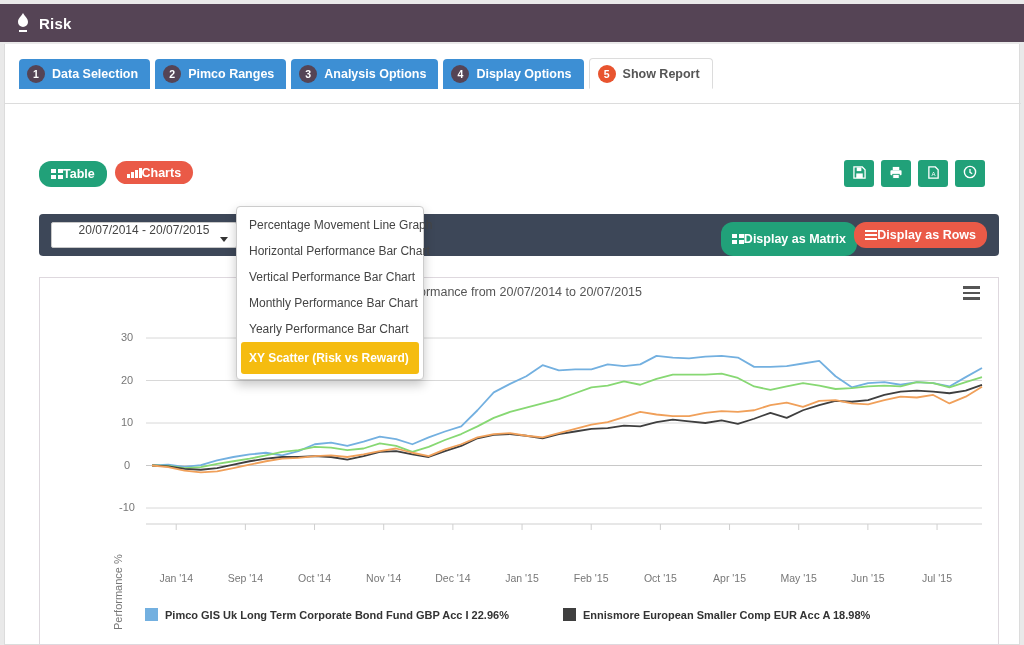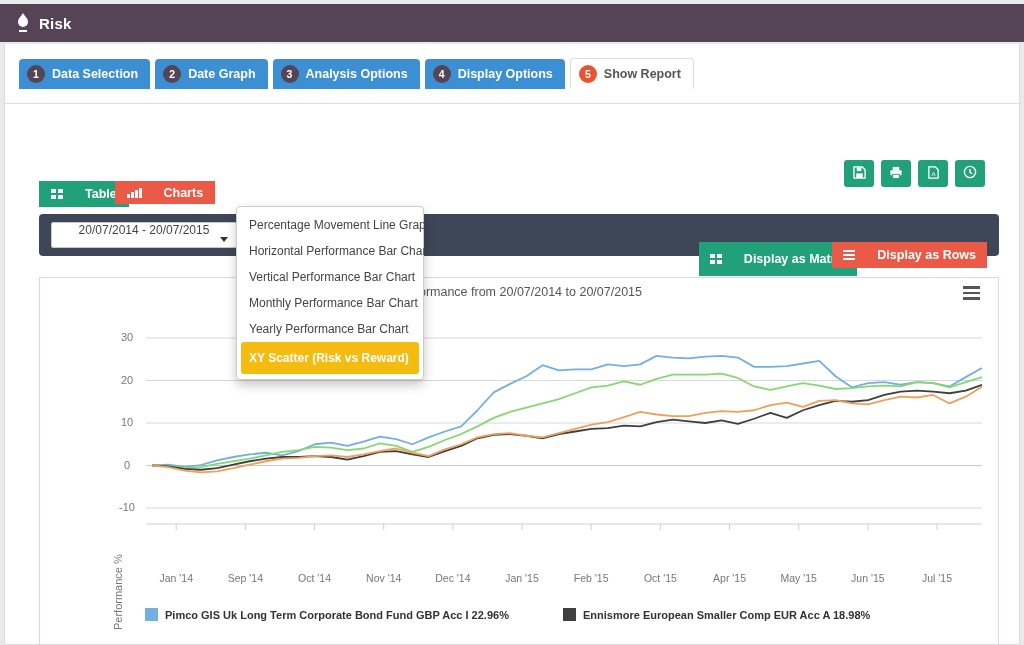--- a/index.html
+++ b/index.html
@@ -51,25 +51,24 @@
     height: 31px; position: relative; z-index: 3;
   }
   .tab.active .num { background: #e8542f; }
   .tabs-underline {
     position: absolute; left: 0; top: 59px; width: 1016px; height: 1px;
     background: #dcdcdc;
   }
 
   
   .btn {
-    display: inline-flex; align-items: center; gap: 22px;
-    border: none; border-radius: 0; cursor: pointer;
+    display: inline-flex; align-items: center; gap: 0;
+    border: none; border-radius: 12px; cursor: pointer;
     color: #ffffff; font-size: 12.5px; font-weight: bold;
     font-family: "Liberation Sans", sans-serif;
-    margin-top: 20px;
   }
   .btn-table { position: absolute; left: 34px; top: 117px; height: 26px; padding: 0 12px; background: #21a179; }
   .btn-charts { position: absolute; left: 110px; top: 117px; height: 23px; padding: 0 12px; background: #ea5a47; }
 
   .grid-icon { display: grid; grid-template-columns: 5px 5px; grid-template-rows: 4px 4px; gap: 2px; }
   .grid-icon i { background: #fff; display: block; }
   .bars-icon { display: flex; align-items: flex-end; gap: 1.5px; height: 10px; }
   .bars-icon i { width: 2.5px; background: #fff; display: block; }
   .rows-icon { display: flex; flex-direction: column; gap: 2px; width: 12px; }
   .rows-icon i { height: 2px; background: #fff; display: block; }
@@ -205,21 +204,21 @@
 
 <div class="card">
 
   <div class="tabs">
     <div class="tab">
       <span class="num">1</span>
       <span>Data Selection</span>
     </div>
     <div class="tab">
       <span class="num">2</span>
-      <span>Date Graph</span>
+      <span>Pimco Ranges</span>
     </div>
     <div class="tab">
       <span class="num">3</span>
       <span>Analysis Options</span>
     </div>
     <div class="tab">
       <span class="num">4</span>
       <span>Display Options</span>
     </div>
     <div class="tab active">

